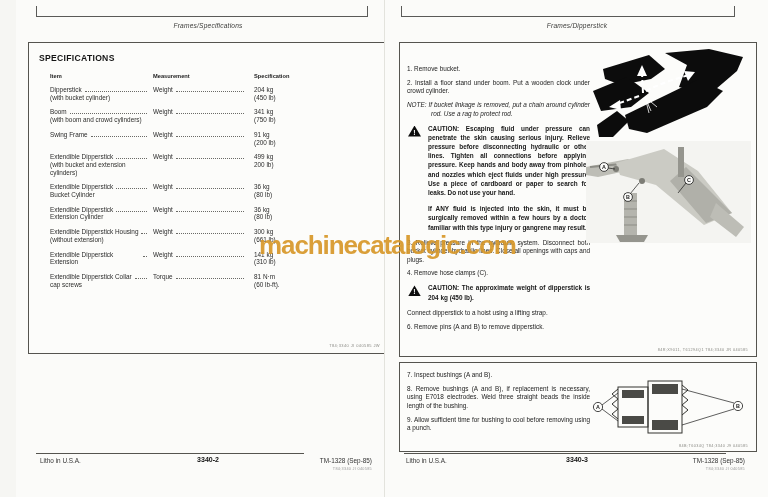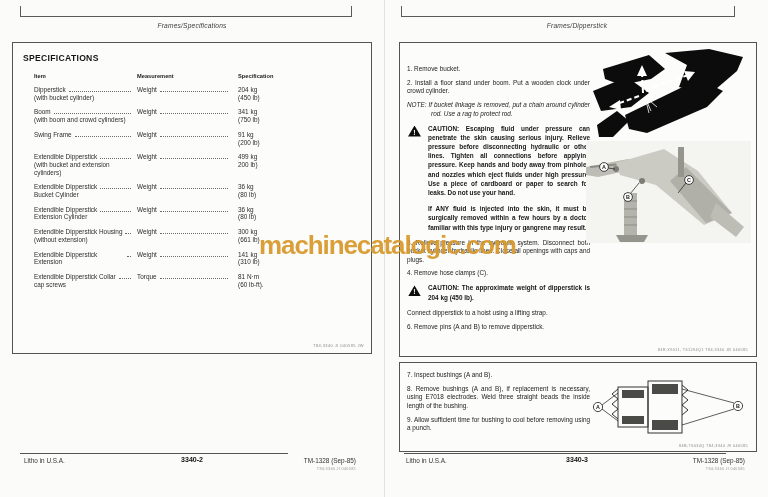--- a/index.html
+++ b/index.html
@@ -5,21 +5,21 @@
   html,body{margin:0;padding:0;}
   body{
     width:768px;height:497px;overflow:hidden;
     background:#f3f3f0;
     font-family:"Liberation Sans","DejaVu Sans",sans-serif;
     color:#2b2b2b;
     -webkit-font-smoothing:antialiased;
   }
   .canvas{position:relative;width:768px;height:497px;background:#f6f6f3;}
   .page{position:absolute;top:0;width:384px;height:497px;background:#fbfbf9;}
-  .page.left{left:0;border-right:1px solid #737373;}
+  .page.left{left:16px;border-right:1px solid #737373;}
   .page.right{left:384px;border-left:1px solid #e3e3dd;}
 
   
   .trim-top{position:absolute;height:0;border-top:1px solid #5a5a58;}
   .trim-tick{position:absolute;width:0;border-left:1px solid #5a5a58;height:10px;}
 
   .running-head{
     position:absolute;left:0;right:0;top:22px;text-align:center;
     font-style:italic;font-size:6.6px;color:#3a3a38;letter-spacing:.2px;
   }

